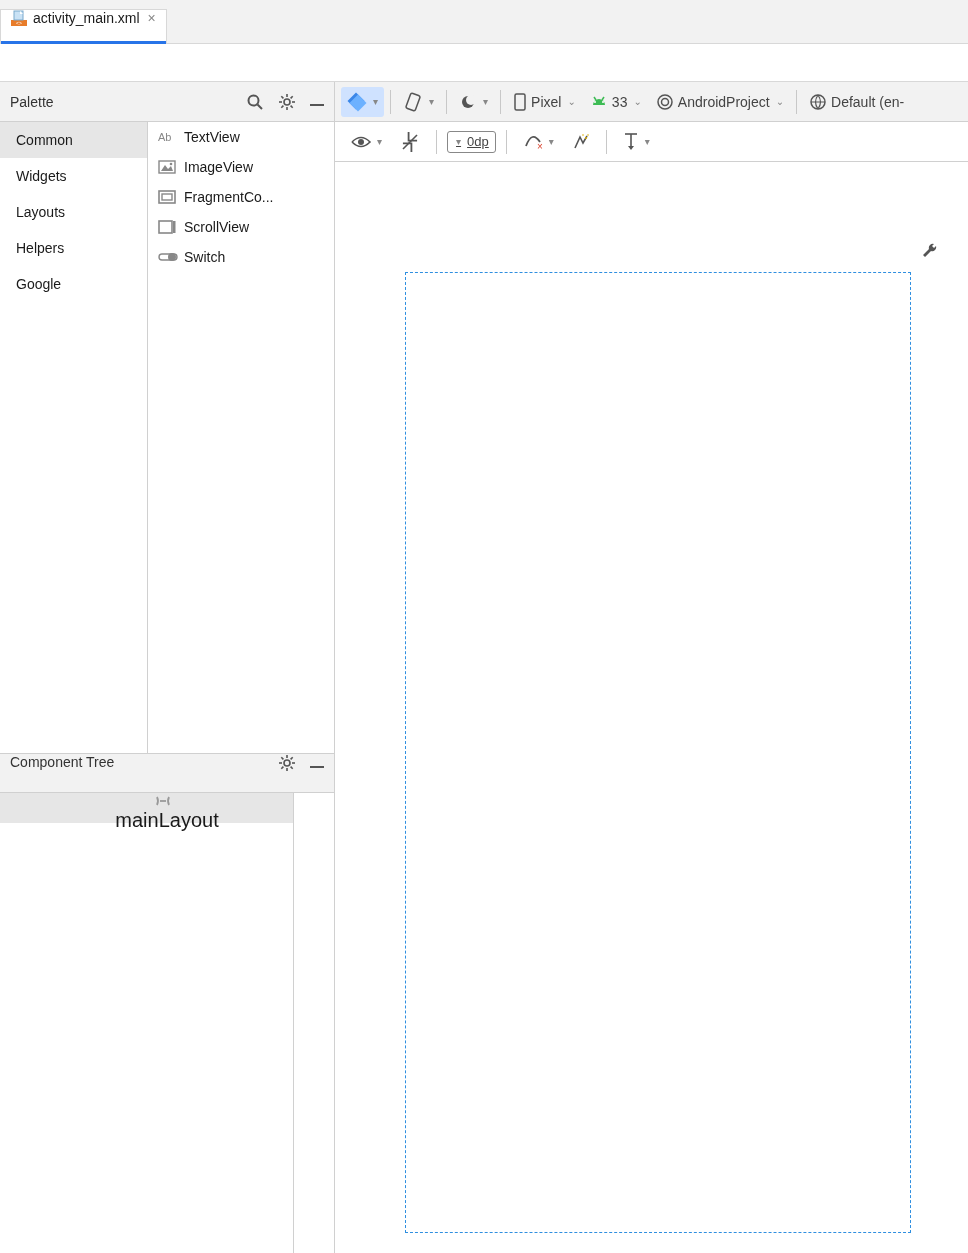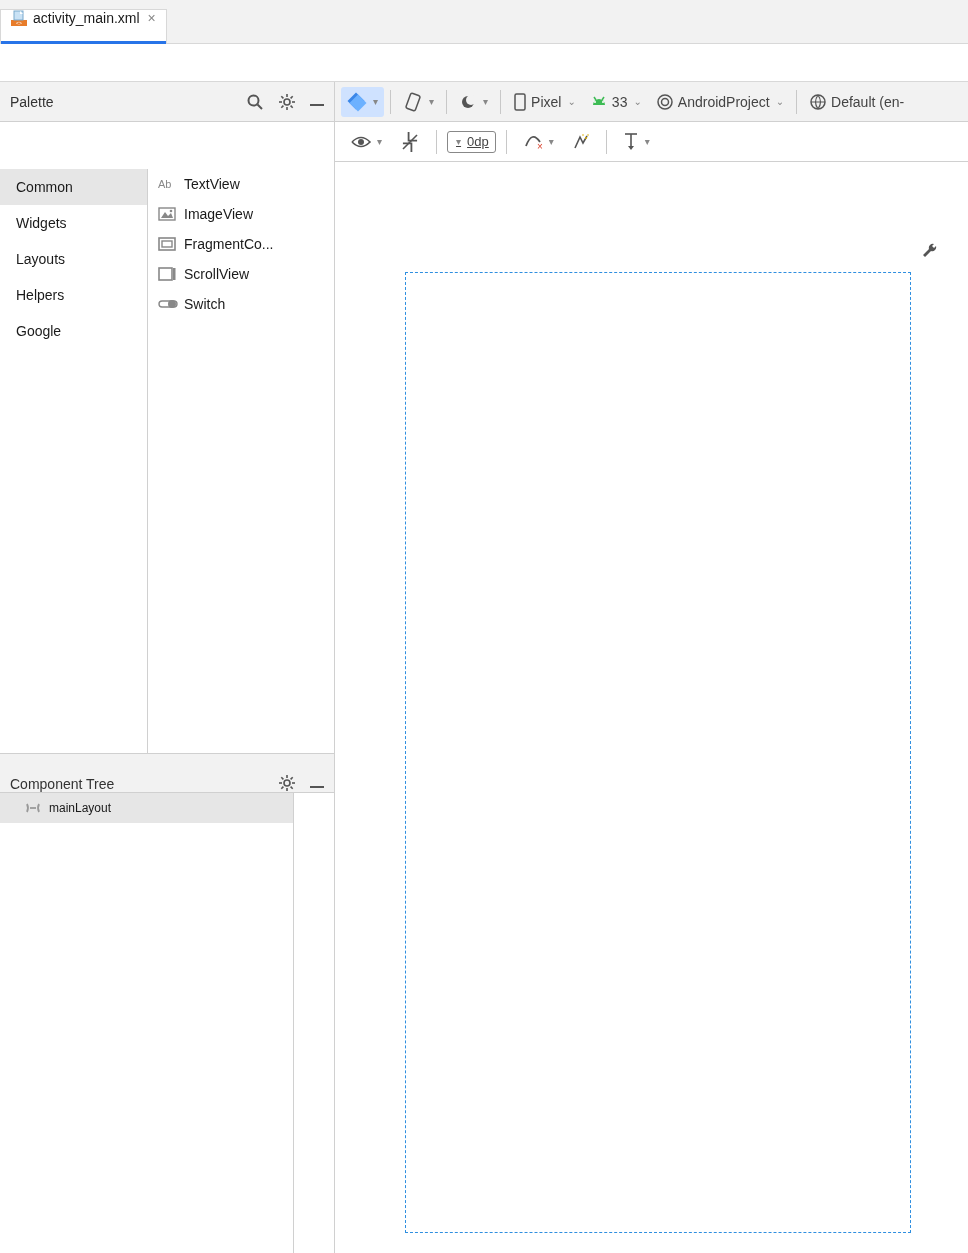--- a/index.html
+++ b/index.html
@@ -71,21 +71,20 @@
   }
   .palette-header .title { font-size: 14px; color: #333; }
   .palette-header .actions { display: flex; align-items: center; gap: 14px; }
   .palette-header .actions .icn { cursor: pointer; color: #555; }
   
   .palette-body {
     display: flex;
     flex: 1;
     min-height: 0;
     background: #fff;
-    margin-top: 47px;
   }
   .palette-categories {
     width: 148px;
     background: #fff;
     border-right: 1px solid #d0d0d0;
     overflow: hidden;
   }
   .cat-item {
     height: 36px;
     display: flex;
@@ -109,42 +108,43 @@
     font-size: 14px;
   }
   .pal-item .picon { width: 20px; display:flex; align-items:center; justify-content:flex-start; margin-right: 6px; }
   .pal-item.sel { background: #2874e8; color: #fff; }
   .pal-item.sel .picon svg * { stroke: #fff; fill: #fff; }
 
   
   .comptree-header {
     height: 40px;
     display: flex;
-    align-items: flex-end;
+    align-items: flex-start;
     justify-content: space-between;
     padding: 0 10px;
     background: #f2f2f2;
     border-top: 1px solid #d0d0d0;
     border-bottom: 1px solid #d0d0d0;
   }
   .comptree-header .title { font-size: 14px; color:#333; }
   .comptree-header .actions { display:flex; gap: 14px; align-items:center;}
   .comptree-body {
     height: 460px;
     background: #fff;
     position: relative;
   }
   .tree-row {
     height: 30px;
     display: flex;
     align-items: center;
-    padding-left: 25px;
+    padding-left: 0;
     background: #e6e6e6;
-    font-size: 12px;
+    font-size: 20px;
     cursor: pointer;
+    flex-direction: column;
   }
   .tree-row .ticon { width: 18px; margin-right: 6px; display:flex; align-items:center; }
   .comptree-body::after {
     content:"";
     position:absolute;
     right:0; top:0; bottom:0;
     width: 40px;
     border-left:1px solid #d0d0d0;
     background:#fff;
   }

